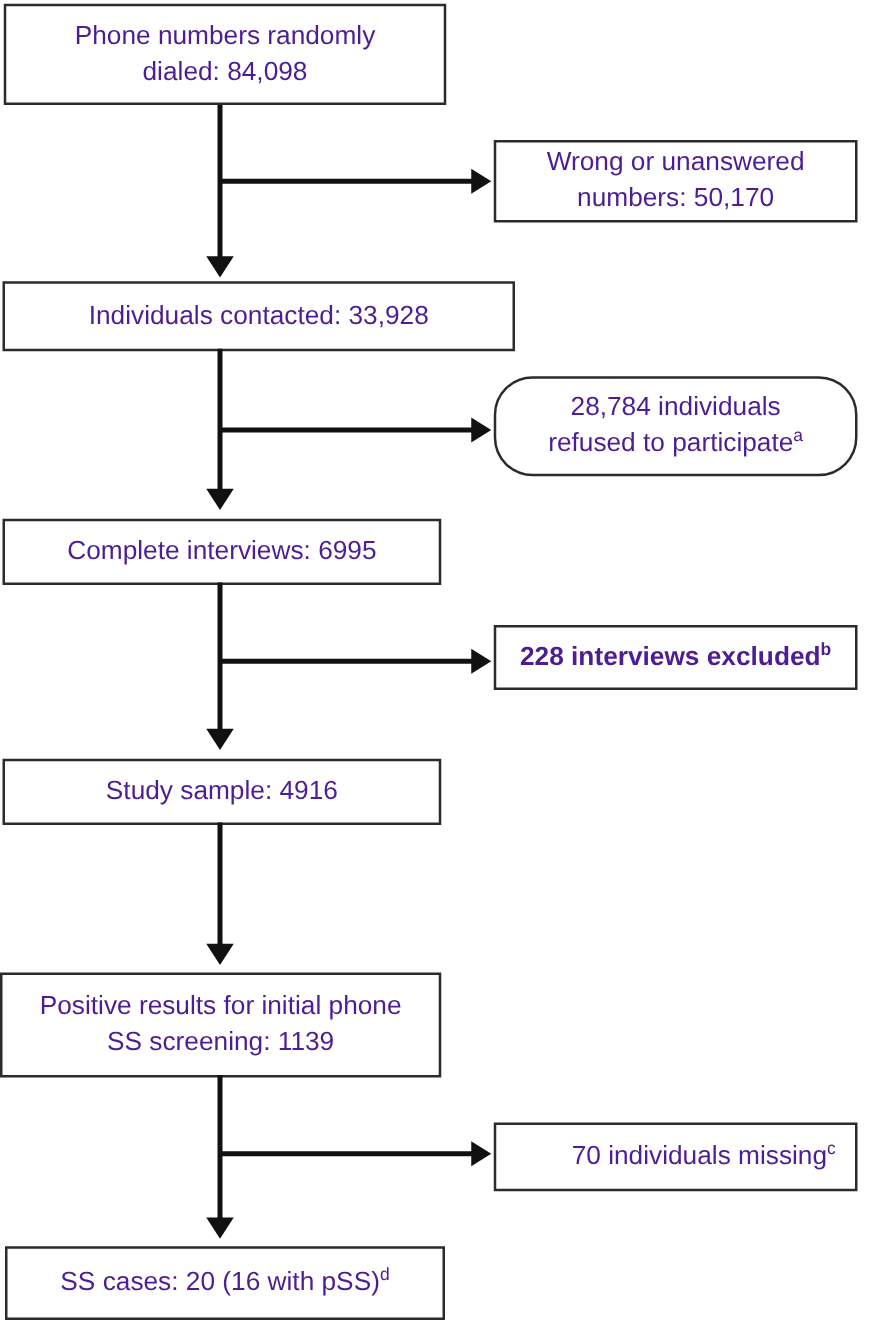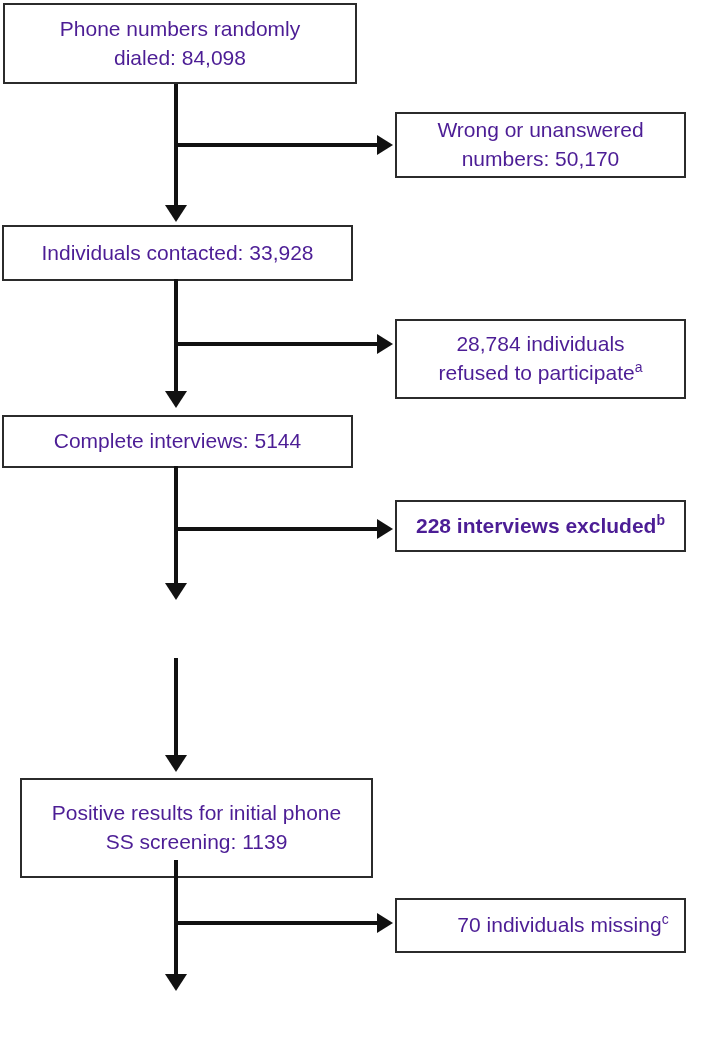--- a/index.html
+++ b/index.html
@@ -66,41 +66,47 @@
 </head>
 <body>
 
 <div class="canvas">
 
   <div class="node" style="left:3px; top:3px; width:354px; height:81px;">
     <div class="node-text"><span>Phone numbers randomly
 dialed: 84,098</span></div>
   </div>
 
-  <div class="node" style="left:2px; top:225px; width:351px; height:56px;">
+  <div class="node" style="left:2px; top:225px; width:410px; height:56px;">
     <div class="node-text"><span>Individuals contacted: 33,928</span></div>
   </div>
 
   <div class="node" style="left:2px; top:415px; width:351px; height:53px;">
-    <div class="node-text"><span>Complete interviews: 5144</span></div>
+    <div class="node-text"><span>Complete interviews: 6995</span></div>
   </div>
 
+  <div class="node" style="left:2px; top:607px; width:351px; height:53px;">
+    <div class="node-text"><span>Study sample: 4916</span></div>
+  </div>
 
-  <div class="node" style="left:20px; top:778px; width:353px; height:100px;">
+  <div class="node" style="left:0; top:778px; width:353px; height:84px;">
     <div class="node-text"><span>Positive results for initial phone
 SS screening: 1139</span></div>
   </div>
 
+  <div class="node" style="left:4px; top:997px; width:352px; height:59px;">
+    <div class="node-text"><span>SS cases: 20 (16 with pSS)</span><sup>d</sup></div>
+  </div>
 
   <div class="node" style="left:395px; top:112px; width:291px; height:66px;">
     <div class="node-text"><span>Wrong or unanswered
 numbers: 50,170</span></div>
   </div>
 
-  <div class="node" style="left:395px; top:319px; width:291px; height:80px;">
+  <div class="node" style="left:395px; top:301px; width:291px; height:80px;border-radius:31px;">
     <div class="node-text"><span>28,784 individuals
 refused to participate</span><sup>a</sup></div>
   </div>
 
   <div class="node" style="left:395px; top:500px; width:291px; height:52px;font-weight:bold;">
     <div class="node-text"><span>228 interviews excluded</span><sup>b</sup></div>
   </div>
 
   <div class="node" style="left:395px; top:898px; width:291px; height:55px;padding-left:45px;">
     <div class="node-text"><span>70 individuals missing</span><sup>c</sup></div>

